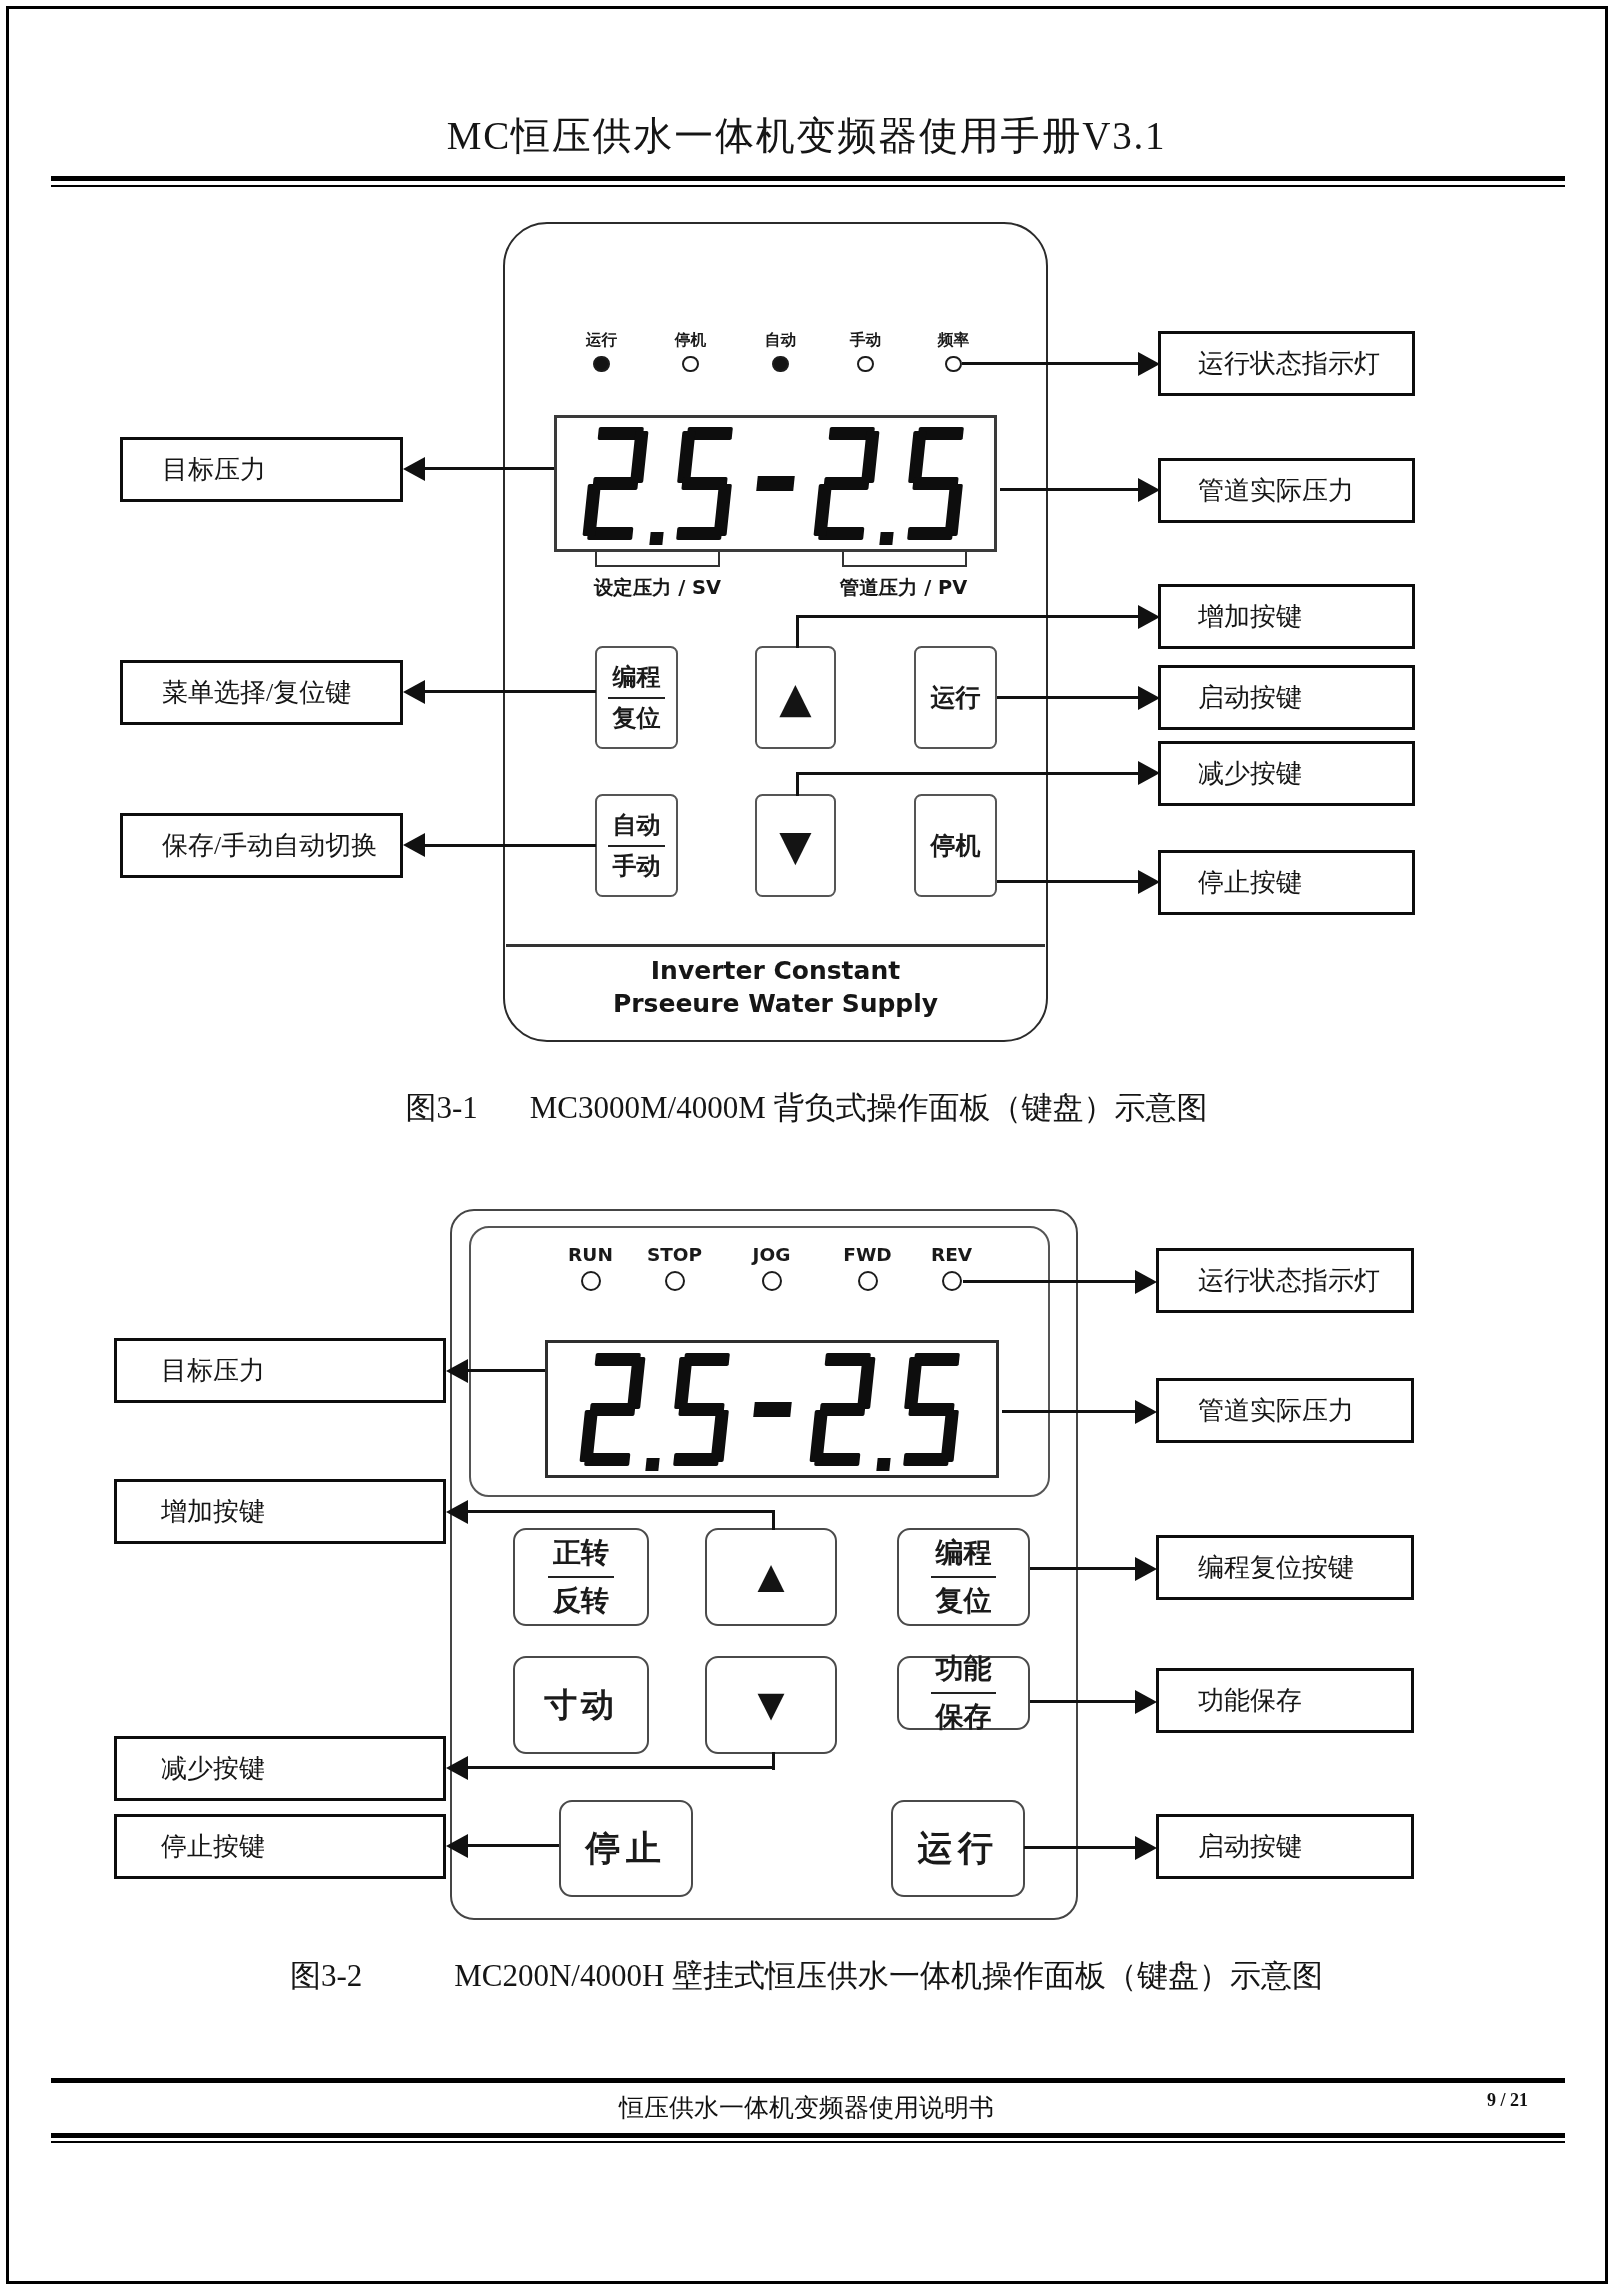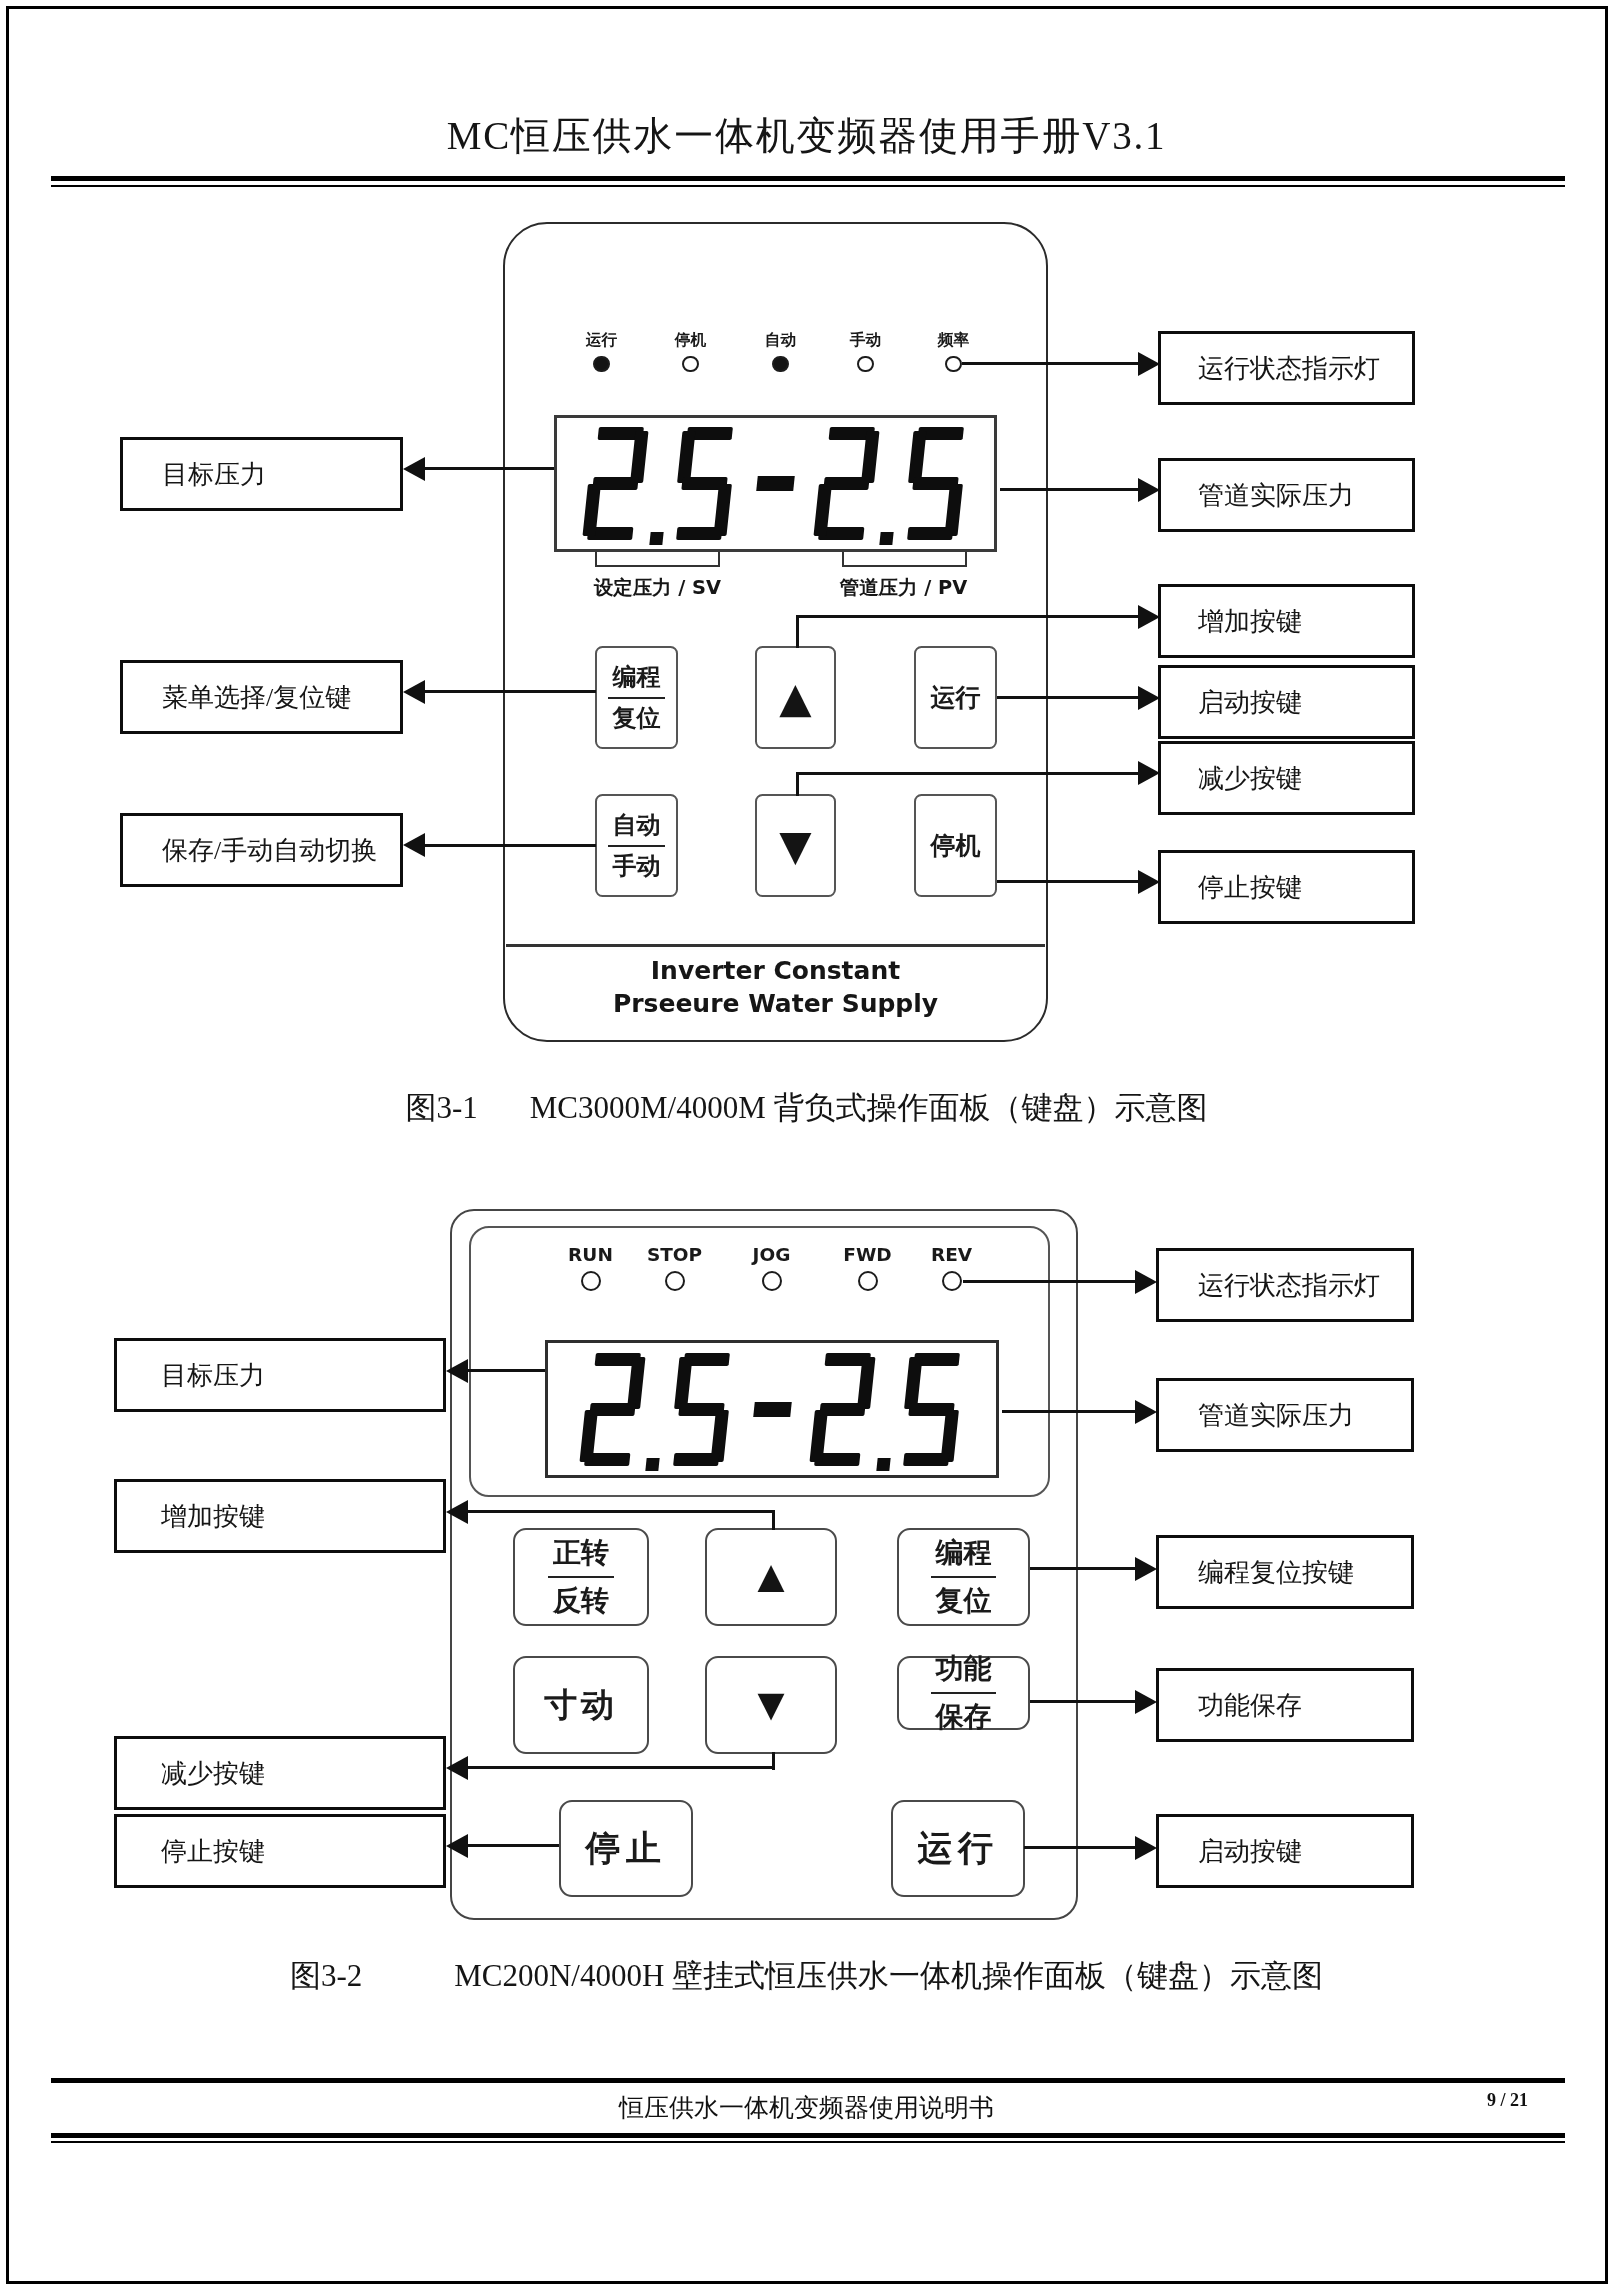--- a/index.html
+++ b/index.html
@@ -69,21 +69,21 @@
   .btn.kai .lbl { font-size:33px; letter-spacing:3.7px; }
   .btn.kai .tri { font-size:46px; }
   .btn.big { border-radius:13px; }
   .btn.big .lbl { font-size:35px; letter-spacing:5.5px; }
 
   .divider1 { position:absolute; left:506px; top:944px; width:539px; height:2.8px; background:#333; }
   .brand { position:absolute; left:503px; width:545px; text-align:center;
            font-family:"DejaVu Sans", sans-serif; font-weight:bold; font-size:25px; color:#161616; }
 
   
-  .callout { position:absolute; height:74px; border:3.7px solid #0d0d0d; background:#fff;
+  .callout { position:absolute; height:65px; border:3.7px solid #0d0d0d; background:#fff;
              display:flex; align-items:center; font-size:26px; color:#161616; }
   .co-l1 { left:120px; width:283px; padding-left:39px; }
   .co-l2 { left:114px; width:332px; padding-left:44px; }
   .co-r1 { left:1158px; width:257px; padding-left:37px; }
   .co-r2 { left:1156px; width:258px; padding-left:39px; }
 
   
   .line { position:absolute; background:#111; }
   .h { height:2.8px; }
   .v { width:2.8px; }

